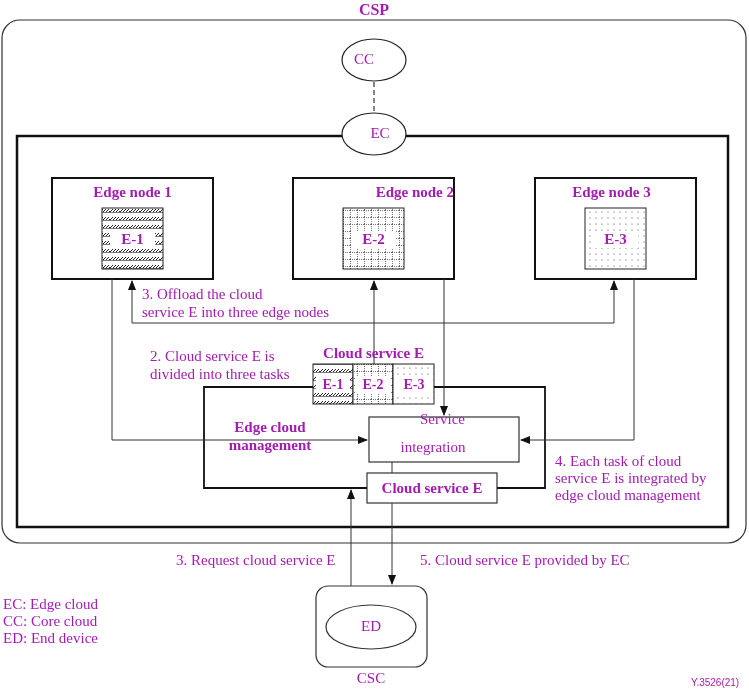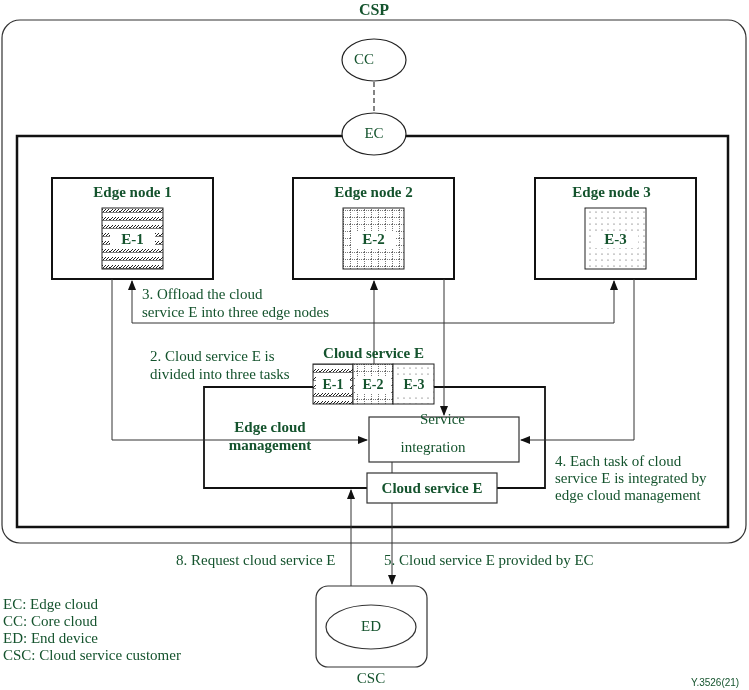--- a/index.html
+++ b/index.html
@@ -1,19 +1,19 @@
 <!DOCTYPE html>
 <html><head>
 <meta charset="utf-8">
 <style>
   html, body { margin: 0; padding: 0; background: #ffffff; }
   body { width: 749px; height: 690px; position: relative; overflow: hidden;
          font-family: "Liberation Serif", "DejaVu Serif", serif; color: #111; }
   svg { position: absolute; left: 0; top: 0; }
-  .t { position: absolute; white-space: nowrap; font-size: 15px; line-height: 17px; color: #14532d; }
+  .t { position: absolute; white-space: nowrap; font-size: 15px; line-height: 17px; color: #a21caf; }
   .b { font-weight: bold; }
   .c { text-align: center; }
   .fig { font-family: "Liberation Sans", "DejaVu Sans", sans-serif; font-size: 10px; }
 </style>
 </head>
 <body>
 
 <svg width="749" height="690" viewBox="0 0 749 690">
   <defs>
     <pattern id="hatch" width="6" height="6" patternUnits="userSpaceOnUse">
@@ -76,24 +76,24 @@
 
   <line x1="351" y1="586" x2="351" y2="490" stroke="#333" stroke-width="1" marker-end="url(#arr)"></line>
   <line x1="392" y1="503" x2="392" y2="584" stroke="#333" stroke-width="1" marker-end="url(#arr)"></line>
 
   <rect x="316" y="586" width="111" height="81" rx="12" ry="12" fill="#fff" stroke="#333" stroke-width="1.2"></rect>
   <ellipse cx="371" cy="627" rx="45" ry="22" fill="#fff" stroke="#333" stroke-width="1.2"></ellipse>
 </svg>
 
 <div class="t b c" style="left:349px;top:1px;width:50px;font-size:16px;">CSP</div>
 <div class="t c" style="left:344px;top:51px;width:40px;">CC</div>
-<div class="t c" style="left:344px;top:125px;width:60px;">EC</div>
+<div class="t c" style="left:344px;top:125px;width:60px;padding-left:6px;">EC</div>
 
 <div class="t b c" style="left:52px;top:184px;width:161px;">Edge node 1</div>
-<div class="t b c" style="left:293px;top:184px;width:161px;">Edge node 2</div>
+<div class="t b c" style="left:293px;top:184px;width:161px;text-align:right;">Edge node 2</div>
 <div class="t b c" style="left:535px;top:184px;width:153px;">Edge node 3</div>
 
 <div class="t b c" style="left:110px;top:231px;width:45px;background:#fff;">E-1</div>
 <div class="t b c" style="left:351px;top:231px;width:45px;background:#fff;">E-2</div>
 <div class="t b c" style="left:593px;top:231px;width:45px;background:#fff;">E-3</div>
 
 <div class="t" style="left:142px;top:286px;">3. Offload the cloud</div>
 <div class="t" style="left:142px;top:304px;">service E into three edge nodes</div>
 
 <div class="t" style="left:150px;top:348px;">2. Cloud service E is</div>
@@ -109,26 +109,25 @@
 
 <div class="t c" style="left:369px;top:411px;width:147px;">Service</div>
 <div class="t c" style="left:369px;top:439px;width:128px;">integration</div>
 
 <div class="t b c" style="left:367px;top:480px;width:130px;">Cloud service E</div>
 
 <div class="t" style="left:555px;top:453px;">4. Each task of cloud</div>
 <div class="t" style="left:555px;top:470px;">service E is integrated by</div>
 <div class="t" style="left:555px;top:487px;">edge cloud management</div>
 
-<div class="t" style="left:176px;top:552px;">8. Request cloud service E</div>
-<div class="t" style="left:384px;top:552px;text-align:right;">5. Cloud service E provided by EC</div>
+<div class="t" style="left:176px;top:552px;">3. Request cloud service E</div>
+<div class="t" style="left:420px;top:552px;text-align:right;">5. Cloud service E provided by EC</div>
 
 <div class="t c" style="left:341px;top:618px;width:60px;">ED</div>
 <div class="t c" style="left:341px;top:670px;width:60px;">CSC</div>
 
 <div style="position:absolute;left:3px;top:596px;">
   <div class="t" style="position:relative;">EC: Edge cloud</div>
   <div class="t" style="position:relative;">CC: Core cloud</div>
   <div class="t" style="position:relative;">ED: End device</div>
-  <div class="t" style="position:relative;">CSC: Cloud service customer</div>
 </div>
 
 <div class="t fig" style="left:691px;top:674px;">Y.3526(21)</div>
 
 </body></html>

